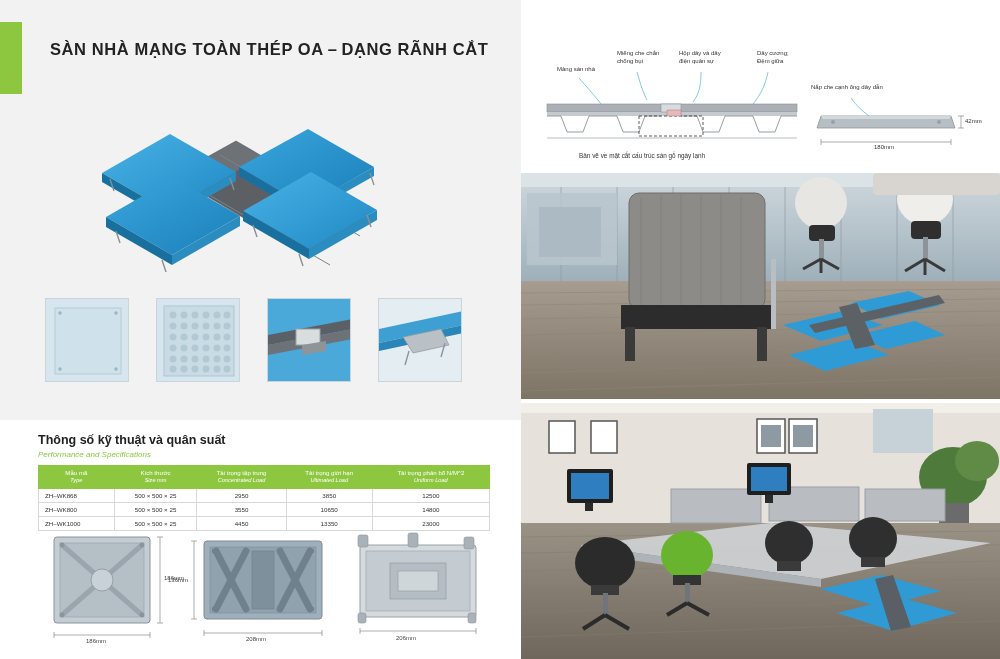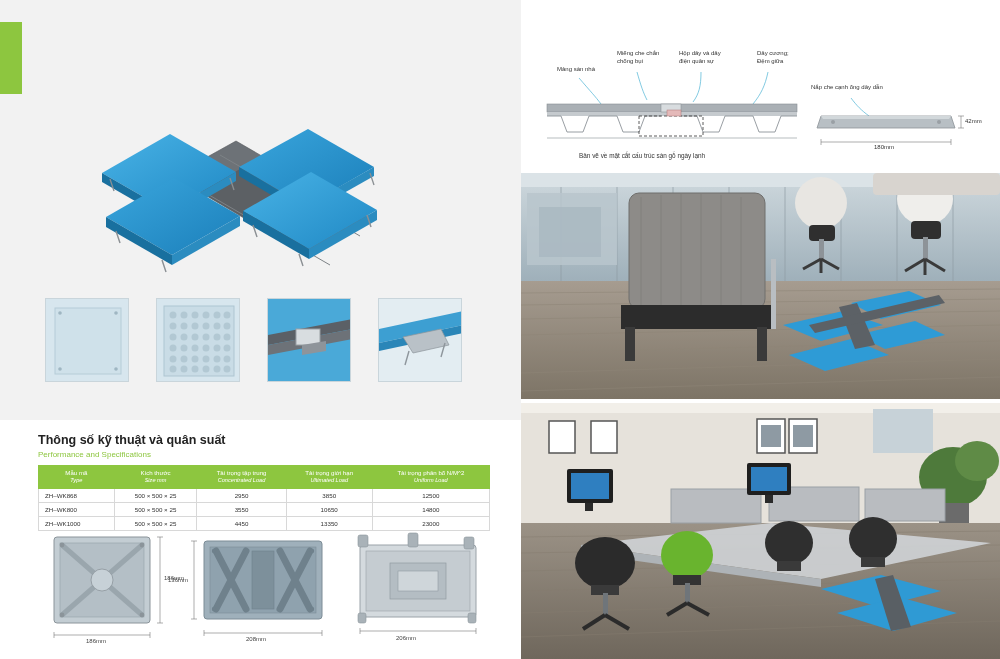--- a/index.html
+++ b/index.html
@@ -48,21 +48,21 @@
   .thumb svg { display:block; }
 
   
   .spec-section {
     position:absolute; left:0; top:420px; width:521px; height:239px; background:#fff;
   }
   .spec-title {
     position:absolute; left:38px; top:13px; font-size:12.5px; font-weight:bold; color:#222;
   }
   .spec-sub {
-    position:absolute; left:38px; top:30px; font-size:8px; color:#8dc63f; 
+    position:absolute; left:38px; top:30px; font-size:8px; color:#8dc63f; font-style:italic;
   }
   table.spec {
     position:absolute; left:38px; top:45px; width:452px;
     border-collapse:collapse; font-size:6.2px; color:#333;
   }
   table.spec th {
     background:#8dc63f; color:#fff; font-weight:normal;
     padding:3px 2px; text-align:center; line-height:1.35; font-size:6.1px;
     border:0.5px solid #8dc63f;
   }
@@ -98,20 +98,21 @@
 </style>
 </head>
 <body>
 
 <div class="page">
 
   <div class="left-col">
 
     <div class="hero-panel">
       <div class="green-bar"></div>
+      <div class="title">SÀN NHÀ MẠNG TOÀN THÉP OA – DẠNG RÃNH CẮT</div>
 
       <div class="iso-wrap">
         <svg class="iso-svg" width="420" height="180" viewBox="0 0 420 180" xmlns="http://www.w3.org/2000/svg">
           <defs>
             <linearGradient id="tileTop" x1="0" y1="0" x2="1" y2="1">
               <stop offset="0%" stop-color="#49b3e6"></stop>
               <stop offset="100%" stop-color="#1f88c4"></stop>
             </linearGradient>
             <linearGradient id="tileTop2" x1="0" y1="0" x2="1" y2="1">
               <stop offset="0%" stop-color="#3aa6dd"></stop>

